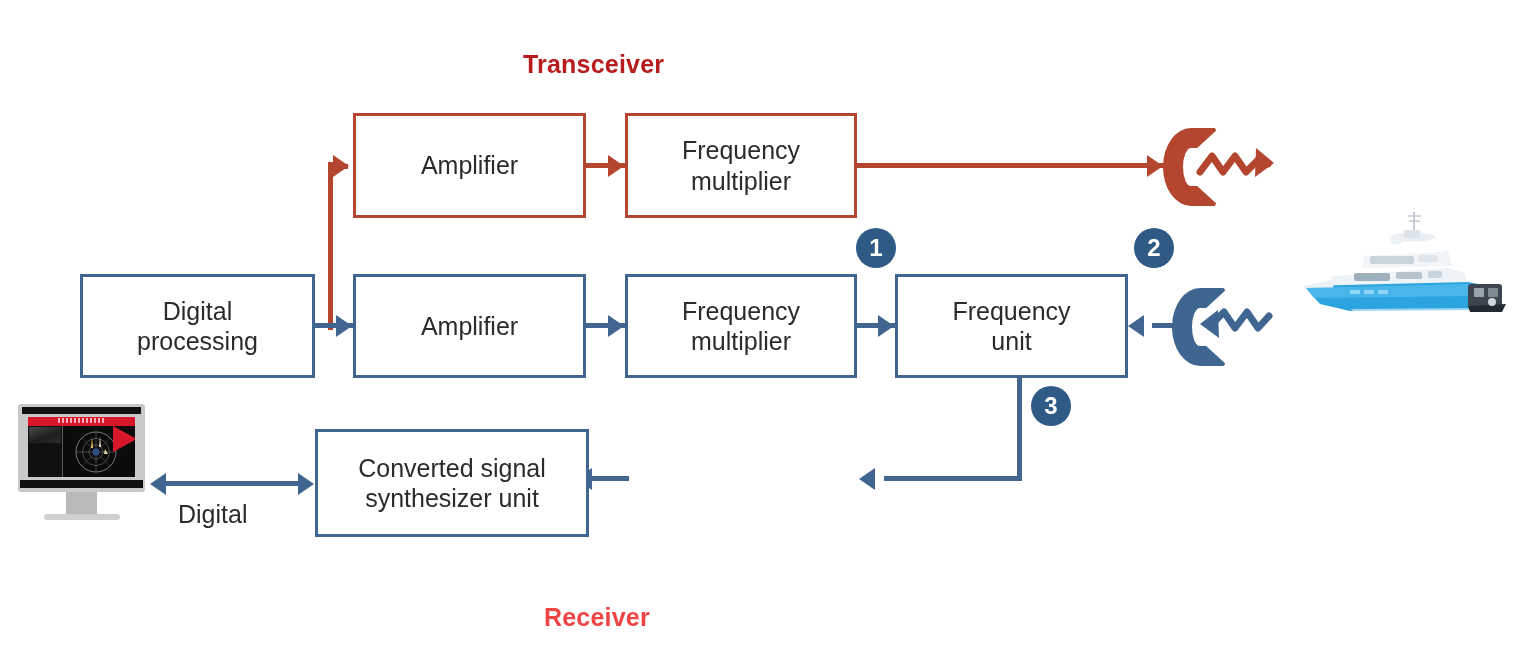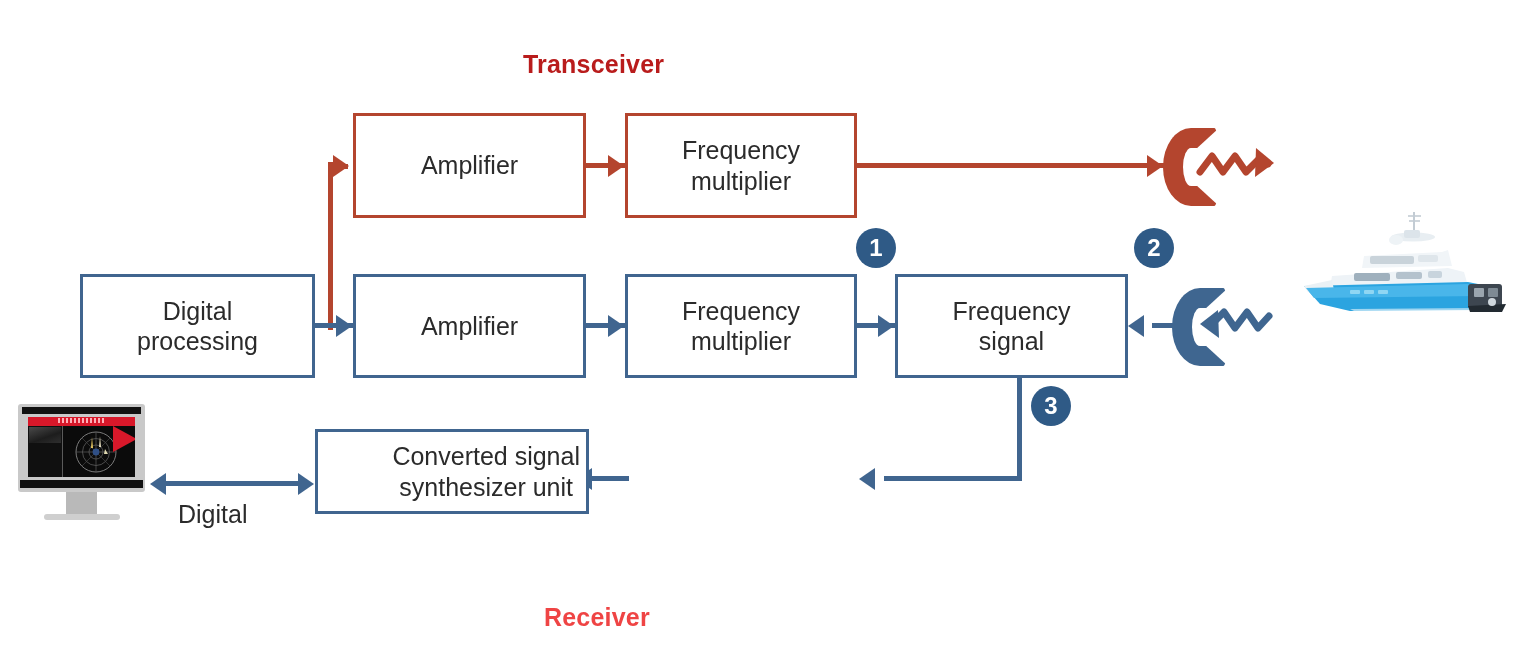--- a/index.html
+++ b/index.html
@@ -132,21 +132,21 @@
       <span>multiplier</span>
     </div>
   </div>
 
   <div class="ln blue h" style="left:857px;top:323px;width:42px;"></div>
   <div class="ah r-blue" style="left:878px;top:315px;"></div>
 
   <div class="blk blue" style="left:895px;top:274px;width:233px;height:104px;">
     <div>
       <span>Frequency</span>
-      <span>signal</span>
+      <span>unit</span>
     </div>
   </div>
 
   <div class="ln blue h" style="left:1152px;top:323px;width:32px;"></div>
   <div class="ah l-blue" style="left:1128px;top:315px;"></div>
 
   <div class="ant blue" style="left:1172px;top:288px;">
     <div class="dish"></div>
   </div>
   <svg class="wave" style="left:1196px;top:300px;" width="82" height="48" viewBox="0 0 82 48">
@@ -159,21 +159,21 @@
   <div class="badge" style="left:1031px;top:386px;">3</div>
 
   <div class="ln blue v" style="left:1017px;top:378px;height:103px;"></div>
   <div class="ln blue h" style="left:884px;top:476px;width:138px;"></div>
   <div class="ah l-blue" style="left:859px;top:468px;"></div>
 
 
   <div class="ln blue h" style="left:591px;top:476px;width:38px;"></div>
   <div class="ah l-blue" style="left:576px;top:468px;"></div>
 
-  <div class="blk blue" style="left:315px;top:429px;width:274px;height:85px;justify-content:flex-end;">
+  <div class="blk blue" style="left:315px;top:429px;width:274px;height:108px;">
     <div>
       <span>Converted signal</span>
       <span>synthesizer unit</span>
     </div>
   </div>
 
   <div class="ln blue h" style="left:166px;top:481px;width:134px;"></div>
   <div class="ah l-blue" style="left:150px;top:473px;"></div>
   <div class="ah r-blue" style="left:298px;top:473px;"></div>
   <div id="eth-label">Digital</div>

